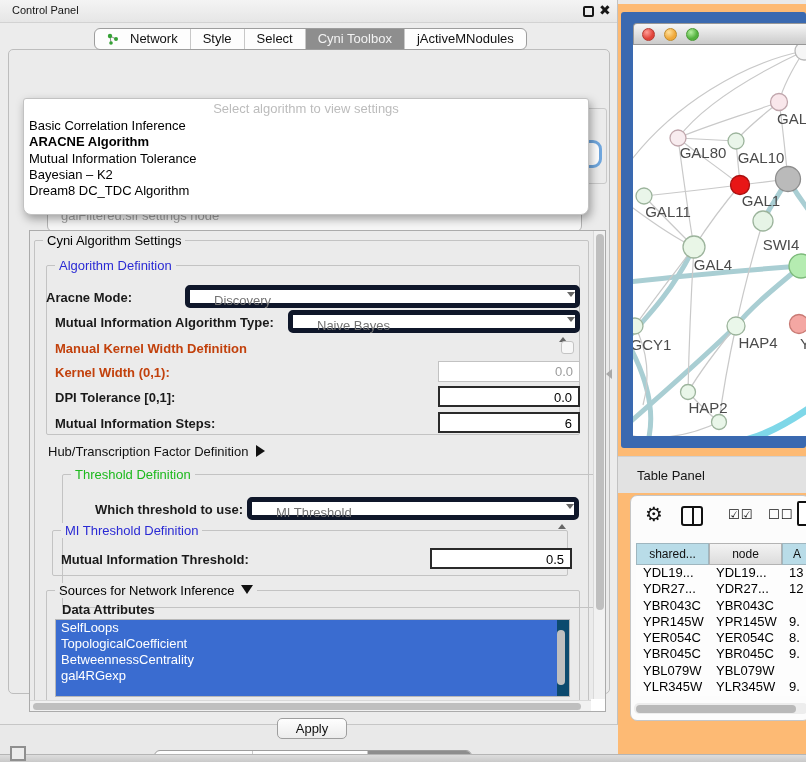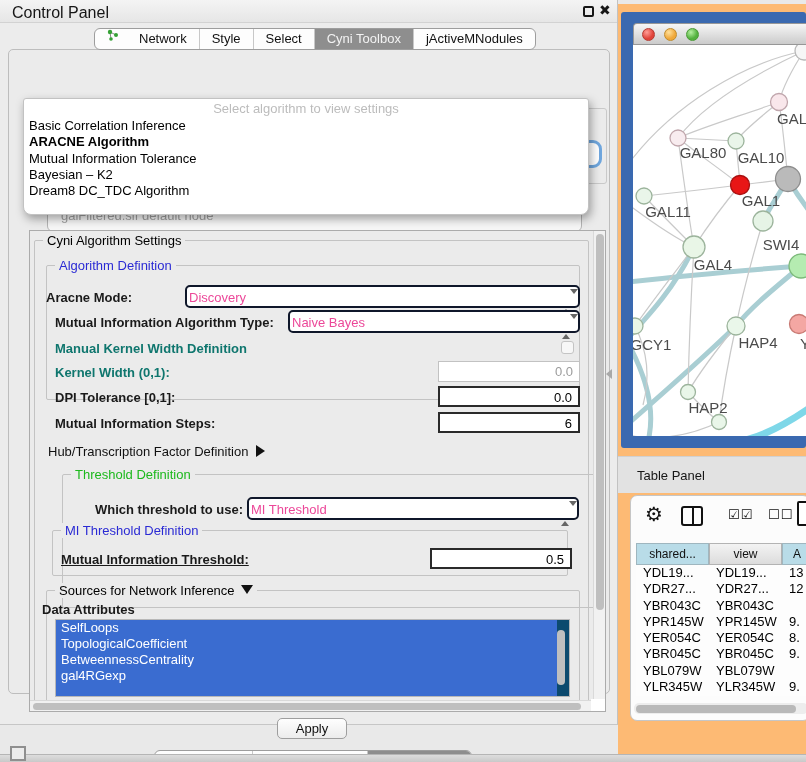--- a/index.html
+++ b/index.html
@@ -3,27 +3,27 @@
 <meta charset="utf-8">
 <style>
   * { margin:0; padding:0; box-sizing:border-box; }
   html,body { width:806px; height:762px; }
   body { font-family:"Liberation Sans","DejaVu Sans",sans-serif; background:#e9e9e9; position:relative; overflow:hidden; }
   .abs { position:absolute; }
 
   
   #cp { left:0; top:8; width:618px; height:725px; background:#ececec; border-right:1px solid #c2c2c2; border-bottom:1px solid #c6c6c6; }
   #cp-titlebar { left:0; top:0; width:100%; height:23px; background:linear-gradient(#f4f4f4,#e6e6e6); border-bottom:1px solid #d2d2d2; }
-  #cp-title { left:12px; top:4px; font-size:16px; color:#161616; }
+  #cp-title { left:12px; top:4px; font-size:11px; color:#161616; }
   .win-sq { left:583px; top:6px; width:11px; height:11px; border:2px solid #161616; border-radius:2px; }
   .win-x { left:599px; top:2px; font-size:14px; font-weight:bold; color:#161616; }
 
   
   #tabbar { left:94px; top:28px; height:22px; display:flex; background:#fdfdfd; border:1px solid #9d9d9d; border-radius:6px; overflow:hidden; z-index:6; }
-  .seg { font-size:13px; line-height:20px; padding:0 12px; color:#111; border-right:1px solid #c8c8c8; display:flex; align-items:flex-start; gap:20px; white-space:nowrap; }
+  .seg { font-size:13px; line-height:20px; padding:0 12px; color:#111; border-right:1px solid #c8c8c8; display:flex; align-items:center; gap:11px; white-space:nowrap; }
   .seg:last-child { border-right:none; }
   .seg.sel { background:#8e8e8e; color:#f3f3f3; }
   .neticon { width:12px; height:12px; display:inline-block; }
 
   #cp-body { left:8px; top:49px; width:602px; height:645px; background:#ebebeb; border:1px solid #bdbdbd; border-radius:5px; }
 
   
   .hidden-group { left:28px; top:58px; width:570px; height:76px; border:1px solid #c9c9c9; border-radius:3px; }
   .focus-combo { left:569px; top:90px; width:24px; height:28px; background:#fff; border:3px solid #6fa6dd; border-radius:9px; }
   .bg-combo { left:38px; top:150px; width:535px; height:32px; background:#f6f6f6; border:1px solid #b4b4b4; border-radius:6px; font-size:13px; color:#a0a0a0; line-height:30px; padding-left:13px; }
@@ -34,22 +34,22 @@
   .algo-item { height:16.3px; line-height:16.3px; font-size:13px; color:#000; padding-left:5px; white-space:nowrap; }
   .algo-item.bold { font-weight:bold; }
 
   
   #scrollpane { left:20px; top:180px; width:577px; height:482px; background:#ebebeb; border:1px solid #ababab; overflow:hidden; }
   .tgroup { position:absolute; border:1px solid #c3c3c3; border-radius:2px; }
   .legend { position:absolute; top:-8px; left:8px; background:#ebebeb; padding:0 4px; font-size:13px; white-space:nowrap; }
   .legend.blue { color:#2a2ad4; }
   .legend.green { color:#1db91d; }
   .lbl { position:absolute; font-size:13px; font-weight:bold; color:#1a1a1a; white-space:nowrap; }
-  .lbl.dis { color:#0f766e; }
-  .combo { position:absolute; height:23px; background:#fff; border:2px solid #0f172a; border-radius:5px; font-size:13px; color:#ec4899; line-height:21px; padding-left:2px; }
+  .lbl.dis { color:#c2410c; }
+  .combo { position:absolute; height:23px; background:#fff; border:5px solid #0f172a; border-radius:5px; font-size:13px; color:#737373; line-height:21px; padding-left:24px; }
   .steppers { position:absolute; right:7px; top:4px; width:9px; }
   .steppers .up { width:0; height:0; border-left:4px solid transparent; border-right:4px solid transparent; border-bottom:5px solid #666; margin-bottom:3px; }
   .steppers .dn { width:0; height:0; border-left:4px solid transparent; border-right:4px solid transparent; border-top:5px solid #666; }
   .field { position:absolute; height:21px; background:#fff; font-size:13px; text-align:right; line-height:19px; padding-right:6px; }
   .field.dim { border:1px solid #c2c2c2; color:#9c9c9c; }
   .field.strong { border:2px solid #2a2a2a; color:#000; }
   .checkbox { position:absolute; width:13px; height:13px; border:1px solid #c4c4c4; border-radius:3px; background:#f7f7f7; }
   .tri-right { display:inline-block; width:0; height:0; border-top:6px solid transparent; border-bottom:6px solid transparent; border-left:9px solid #111; margin-left:8px; vertical-align:-1px; }
   .tri-down { display:inline-block; width:0; height:0; border-left:6px solid transparent; border-right:6px solid transparent; border-top:9px solid #111; margin-left:6px; vertical-align:1px; }
   #attr-list { position:absolute; left:25px; top:388px; width:515px; height:78px; background:#0c4a6e; border:1px solid #b8b8b8; overflow:hidden; }
@@ -134,39 +134,39 @@
       </div>
     <div class="seg">
         <span>jActiveMNodules</span>
       </div>
   </div>
 
   <div class="abs" id="cp-body">
 
     <div class="abs hidden-group"></div>
     <div class="abs focus-combo"></div>
-    <div class="abs bg-combo">galFiltered.sif default node</div>
+    <div class="abs bg-combo">galFiltered.sif settings node</div>
 
     <div class="abs" id="algo-popup">
       <div id="algo-placeholder">Select algorithm to view settings</div>
       <div id="algo-items">
           <div class="algo-item">Basic Correlation Inference</div>
           <div class="algo-item bold">ARACNE Algorithm</div>
           <div class="algo-item">Mutual Information Tolerance</div>
           <div class="algo-item">Bayesian – K2</div>
           <div class="algo-item">Dream8 DC_TDC Algorithm</div>
         </div>
     </div>
 
     <div class="abs" id="scrollpane">
       <div class="tgroup" style="left:4px; top:9px; width:555px; height:470px;">
         <span class="legend">Cyni Algorithm Settings</span>
       </div>
 
-      <div class="tgroup" style="left:16px; top:34px; width:534px; height:135px;">
+      <div class="tgroup" style="left:16px; top:34px; width:534px; height:170px;">
         <span class="legend blue">Algorithm Definition</span>
       </div>
       <div class="lbl" style="left:16px; top:59px;">Aracne Mode:</div>
       <div class="combo" style="left:155px; top:54px; width:395px;">
         <span>Discovery</span>
         <span class="steppers"><span class="up"></span><span class="dn"></span></span>
       </div>
       <div class="lbl" style="left:25px; top:84px;">Mutual Information Algorithm Type:</div>
       <div class="combo" style="left:258px; top:79px; width:292px;">
         <span>Naive Bayes</span>
@@ -189,27 +189,27 @@
         <span class="legend green">Threshold Definition</span>
       </div>
       <div class="lbl" style="left:65px; top:271px;">Which threshold to use:</div>
       <div class="combo" style="left:217px; top:266px; width:332px;">
         <span>MI Threshold</span>
         <span class="steppers"><span class="up"></span><span class="dn"></span></span>
       </div>
       <div class="tgroup" style="left:22px; top:299px; width:516px; height:46px;">
         <span class="legend blue">MI Threshold Definition</span>
       </div>
-      <div class="lbl" style="left:31px; top:321px;text-decoration:underline;">Mutual Information Threshold:</div>
+      <div class="lbl" style="left:31px; top:321px;">Mutual Information Threshold:</div>
       <div class="field strong" style="left:400px; top:317px; width:142px;">0.5</div>
 
       <div class="tgroup" style="left:16px; top:359px; width:534px; height:115px;">
         <span class="legend"><span>Sources for Network Inference</span><span class="tri-down"></span></span>
       </div>
-      <div class="lbl" style="left:12px; top:371px;">Data Attributes</div>
+      <div class="lbl" style="left:32px; top:371px;">Data Attributes</div>
       <div id="attr-list">
         <div class="attr-sel" id="attr-items" style="background: rgb(58, 108, 208);">
             <div class="attr-item">SelfLoops</div>
             <div class="attr-item">TopologicalCoefficient</div>
             <div class="attr-item">BetweennessCentrality</div>
             <div class="attr-item">gal4RGexp</div>
           </div>
         <div class="thumb" style="right:4px; top:10px; width:8px; height:55px;"></div>
       </div>
 
@@ -319,21 +319,21 @@
   <div id="tp-container">
     <div class="gear">⚙</div>
     <div class="split-icon">
         <div></div>
       </div>
     <div class="cb-pair" style="left:97px;">☑☑</div>
     <div class="cb-pair" style="left:137px;">☐☐</div>
     <div class="page-icon"></div>
     <div id="tp-header-row">
       <div class="hcell cyan" style="width:73px;">shared...</div>
-      <div class="hcell gray" style="width:73px;">view</div>
+      <div class="hcell gray" style="width:73px;">node</div>
       <div class="hcell cyan" style="width:30px;">A</div>
     </div>
     <div id="tp-rows">
         <div class="trow">
           <div class="tcell c0">YDL19...</div>
           <div class="tcell c1">YDL19...</div>
           <div class="tcell c2">13</div>
         </div>
         <div class="trow">
           <div class="tcell c0">YDR27...</div>

